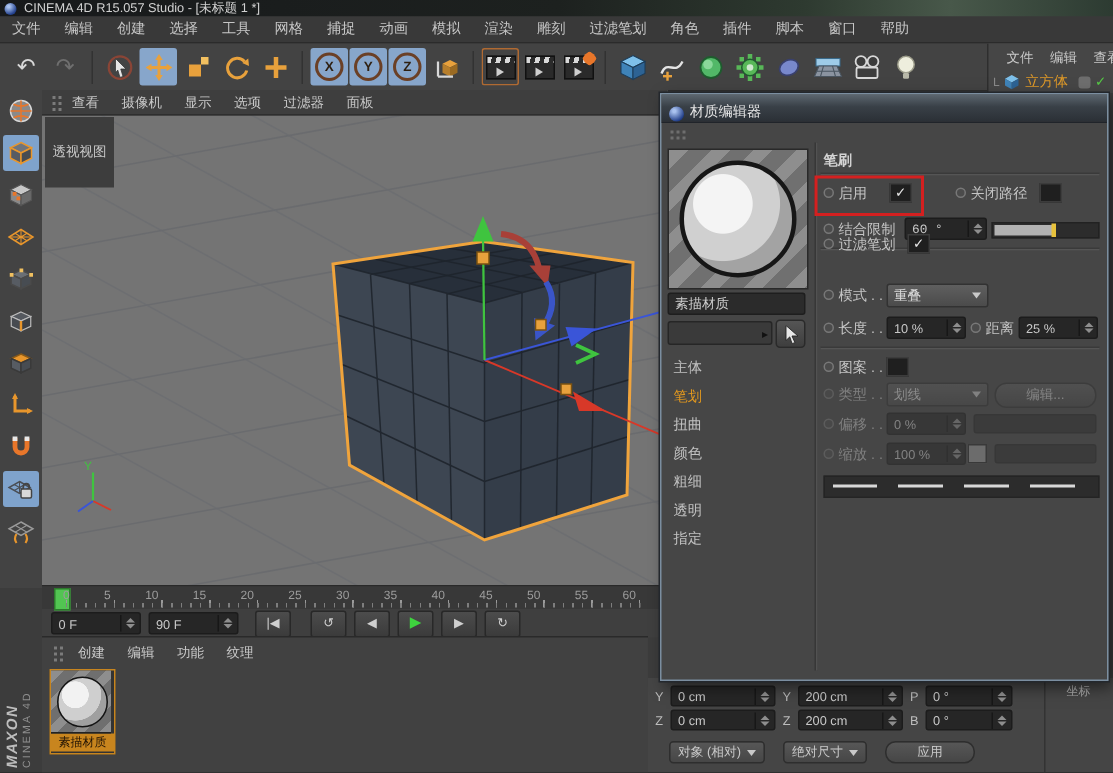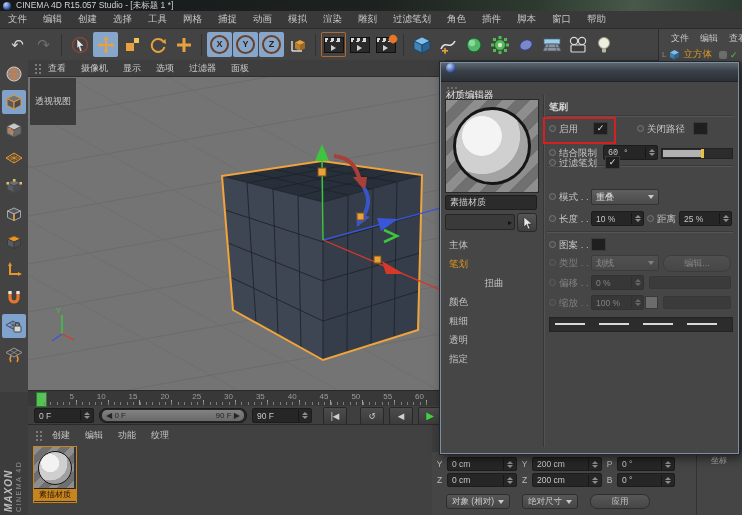--- a/index.html
+++ b/index.html
@@ -97,22 +97,22 @@
     align-items:center;justify-content:space-between;padding:0 2px 0 4px;font-size:8.5px;}
   .cbtn{height:13px;background:linear-gradient(#575757,#464646);border:1px solid #2e2e2e;border-radius:3px;
     font-size:8.5px;display:flex;align-items:center;justify-content:center;gap:4px;padding:0 5px;color:#c9c9c9;}
   .cbtn.pill{border-radius:7px;}
   .cdiv{position:absolute;left:264px;top:0;width:1px;height:63px;background:#333;}
   .ctab{position:absolute;left:269px;top:3px;font-size:8px;color:#adadad;margin-left:10px;}
   .car{width:0;height:0;border-left:3.5px solid transparent;border-right:3.5px solid transparent;border-top:4px solid #c9c9c9;}
   
   .dlg{position:absolute;left:440px;top:62px;width:297px;height:390px;background:#464646;
     border:1px solid #7b8ea0;box-shadow:0 0 0 1px #23272c,3px 4px 10px rgba(0,0,0,.55);z-index:5;}
-  .dlg-title{height:18px;background:linear-gradient(#5c666f,#394047 45%,#2b3036);display:flex;align-items:flex-start;
-    gap:16px;padding-left:5px;color:#e6e6e6;font-size:9.5px;border-bottom:1px solid #20242a;flex-direction:column;}
+  .dlg-title{height:18px;background:linear-gradient(#5c666f,#394047 45%,#2b3036);display:flex;align-items:flex-end;
+    gap:4px;padding-left:5px;color:#e6e6e6;font-size:9.5px;border-bottom:1px solid #20242a;}
   .dlg-icon{width:10px;height:10px;border-radius:50%;background:radial-gradient(circle at 35% 30%,#a9c2ef 10%,#1d3a85 75%);flex:0 0 10px;}
   .dlg-grip{position:absolute;left:6px;top:24px;width:2px;height:2px;background:#6e6e6e;
     box-shadow:4px 0 0 #6e6e6e,8px 0 0 #6e6e6e,0 4px 0 #6e6e6e,4px 4px 0 #6e6e6e,8px 4px 0 #6e6e6e;}
   .prev{position:absolute;left:4px;top:36px;width:92px;height:92px;border:1px solid #292929;position:absolute;
     background:repeating-linear-gradient(135deg,#8e8e8e 0 9px,#707070 9px 20px);}
   .sphere{position:absolute;left:7px;top:7px;width:72px;height:72px;border-radius:50%;border:3px solid #161616;
     background:radial-gradient(circle at 36% 36%,#f4f4f4 0 30%,#d0d0d0 31% 58%,#a3a3a3 59% 100%);}
   .name-field{position:absolute;left:4px;top:132px;width:86px;height:13px;background:#2b2b2b;border:1px solid #1e1e1e;
     border-radius:2px;padding-left:4px;line-height:13px;font-size:9px;color:#cfcfcf;}
   .dd-box{position:absolute;left:4px;top:151px;width:66px;height:14px;background:#3a3a3a;border:1px solid #262626;
@@ -523,26 +523,20 @@
       <div class="ticks-min"></div>
     </div>
     <div class="transport">
       <div class="tfield">
         <span>0 F</span>
         <span class="stepper">
             <span class="tri-u"></span>
             <span class="tri-d"></span>
           </span>
       </div>
-      <div class="range">
-        <div class="range-in">
-          <span><span>◀</span> <span>0 F</span></span>
-          <span><span>90 F</span> <span>▶</span></span>
-        </div>
-      </div>
       <div class="tfield">
         <span>90 F</span>
         <span class="stepper">
             <span class="tri-u"></span>
             <span class="tri-d"></span>
           </span>
       </div>
       <div class="pbtn" style="margin-left:6px;">
           <span>|◀</span>
         </div>
@@ -669,21 +663,21 @@
     <div class="dd-box">
         <span>▸</span>
       </div>
     <div class="cursor-btn">
       <svg width="11" height="12">
           <polygon points="2,0 10,7 6,7 8,11.5 6,12 4.5,7.6 2,10" fill="#e8e8e8" stroke="#222" stroke-width="0.6"></polygon>
         </svg>
     </div>
     <div class="chan" style="top:176px;">主体</div>
     <div class="chan on" style="top:195px;">笔划</div>
-    <div class="chan" style="top:214px;text-align:center;">扭曲</div>
+    <div class="chan" style="top:214px;">扭曲</div>
     <div class="chan" style="top:233px;">颜色</div>
     <div class="chan" style="top:252px;">粗细</div>
     <div class="chan" style="top:271px;">透明</div>
     <div class="chan" style="top:290px;">指定</div>
     <div class="vdiv"></div>
 
     <div class="me-right">
       <div class="hdr">笔刷</div>
       <div class="hsep" style="top:18px;"></div>
 

